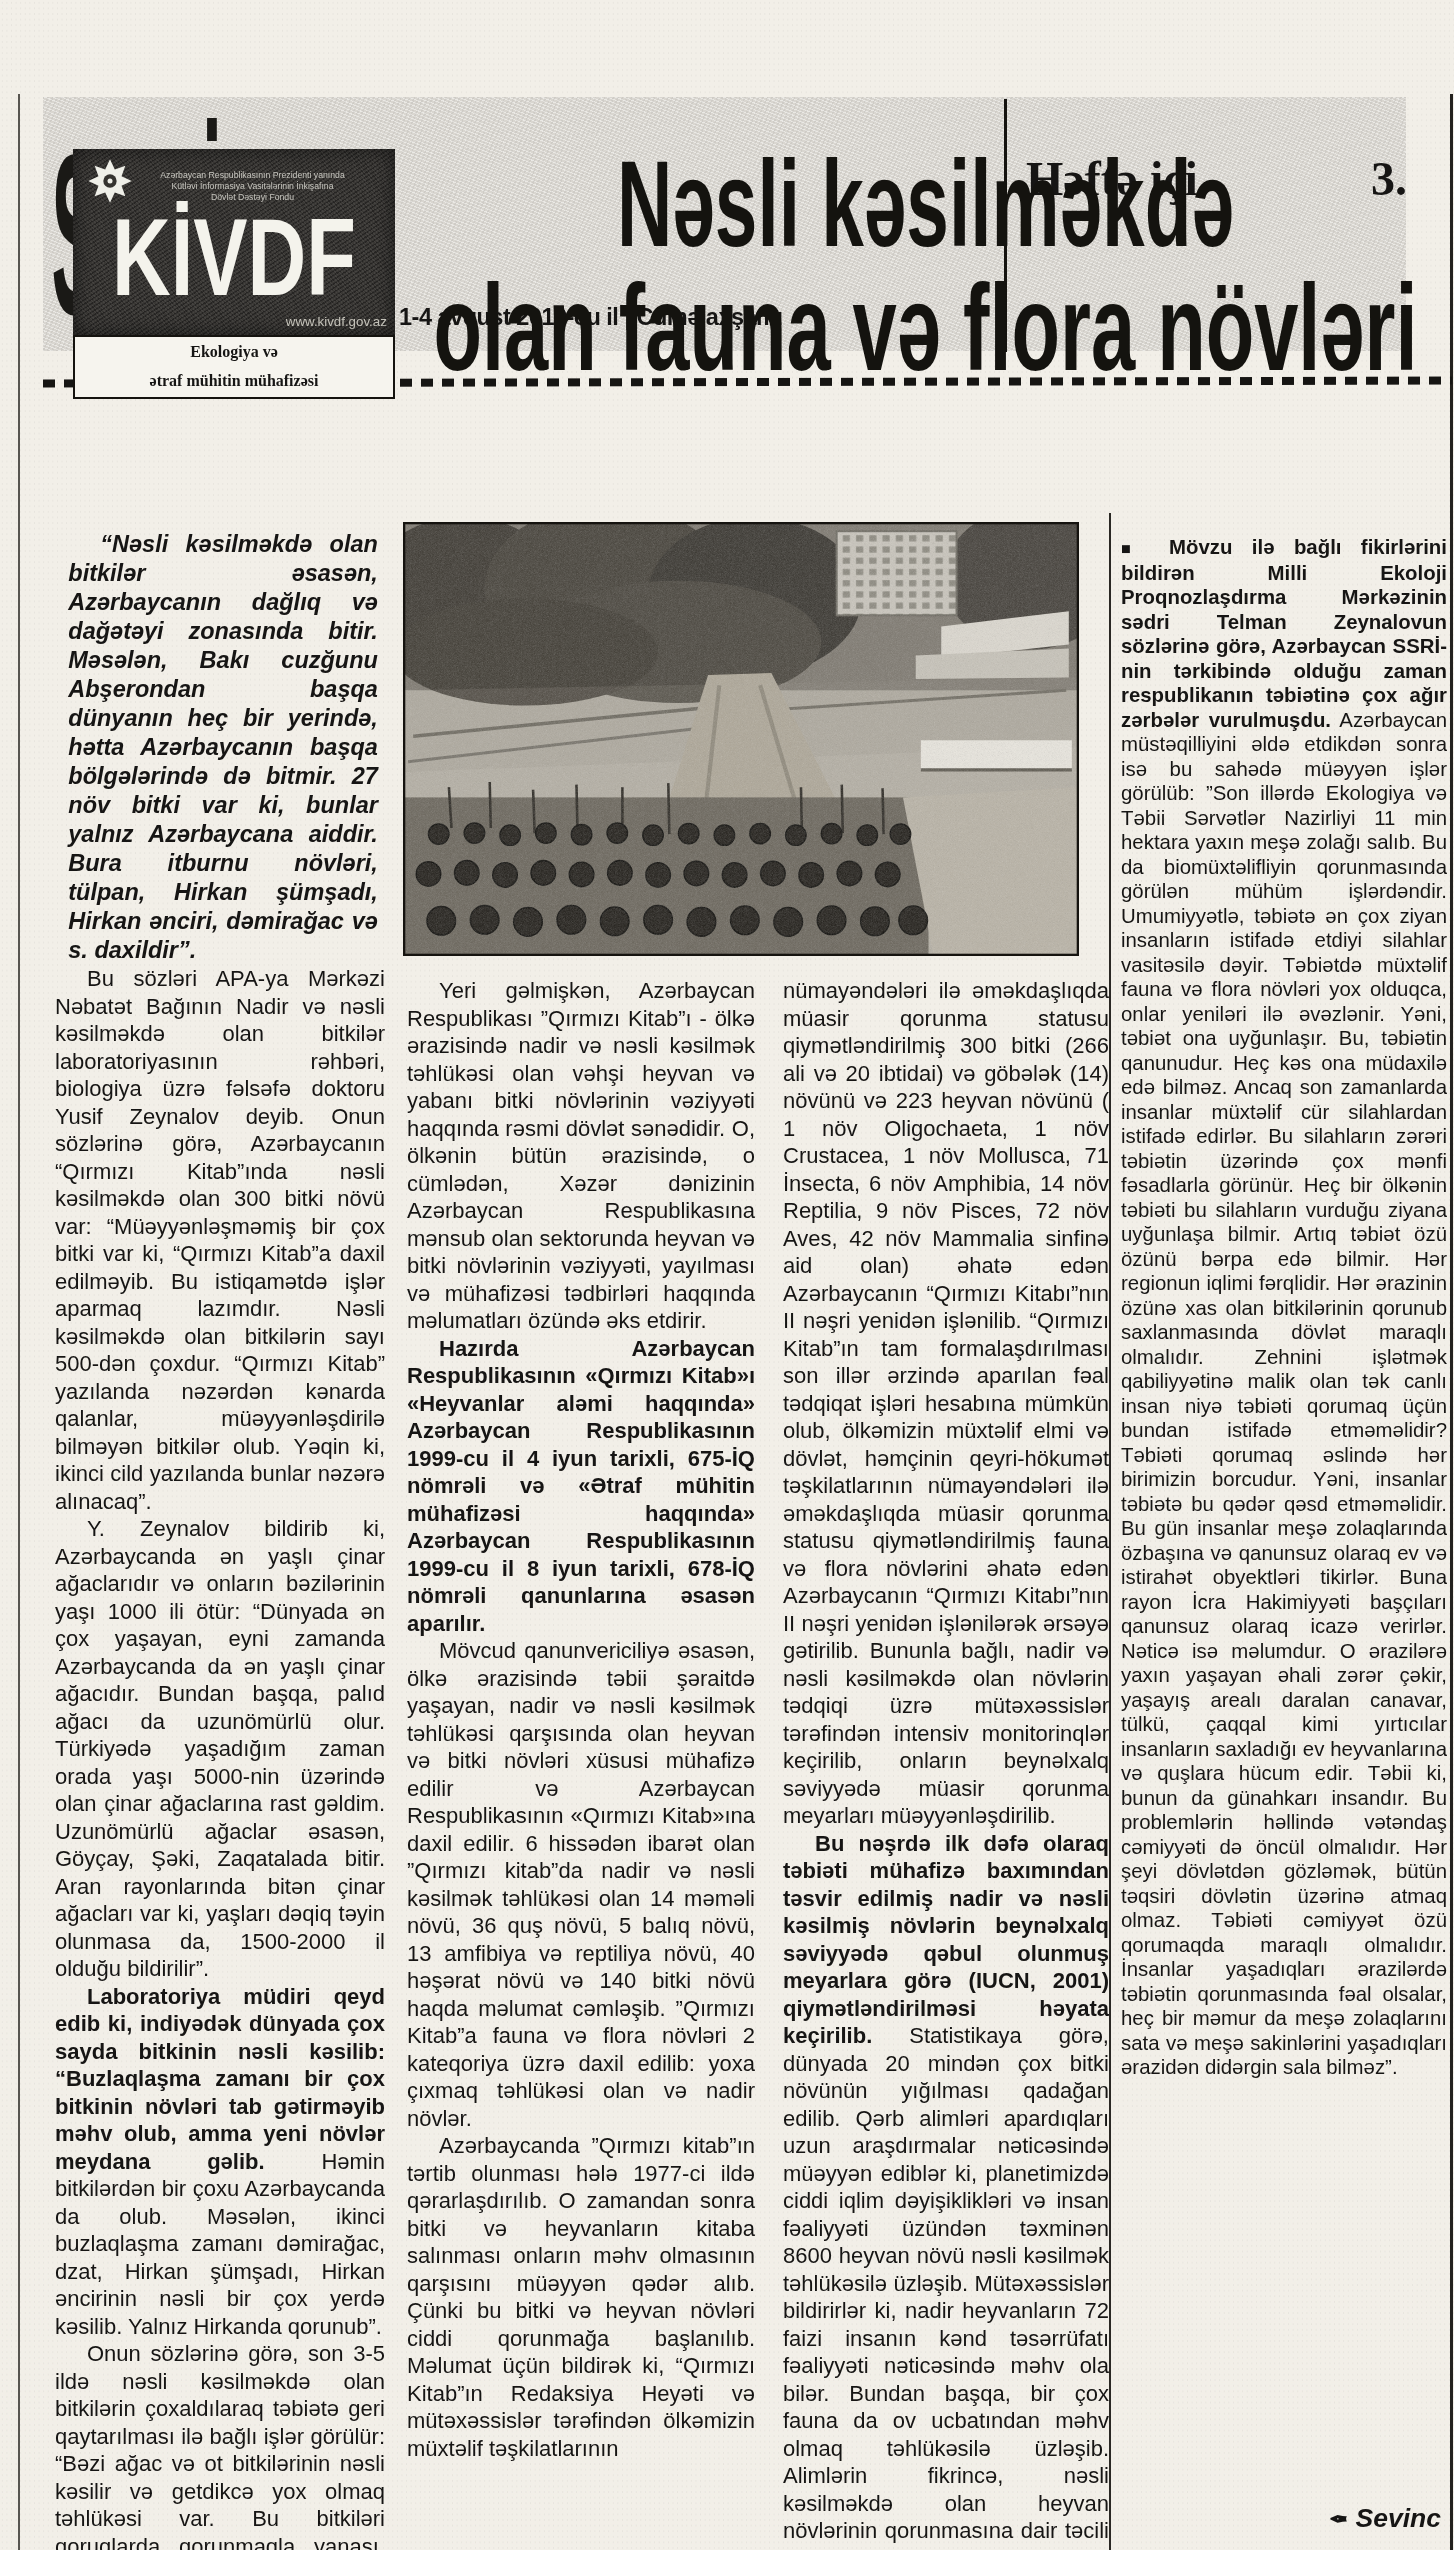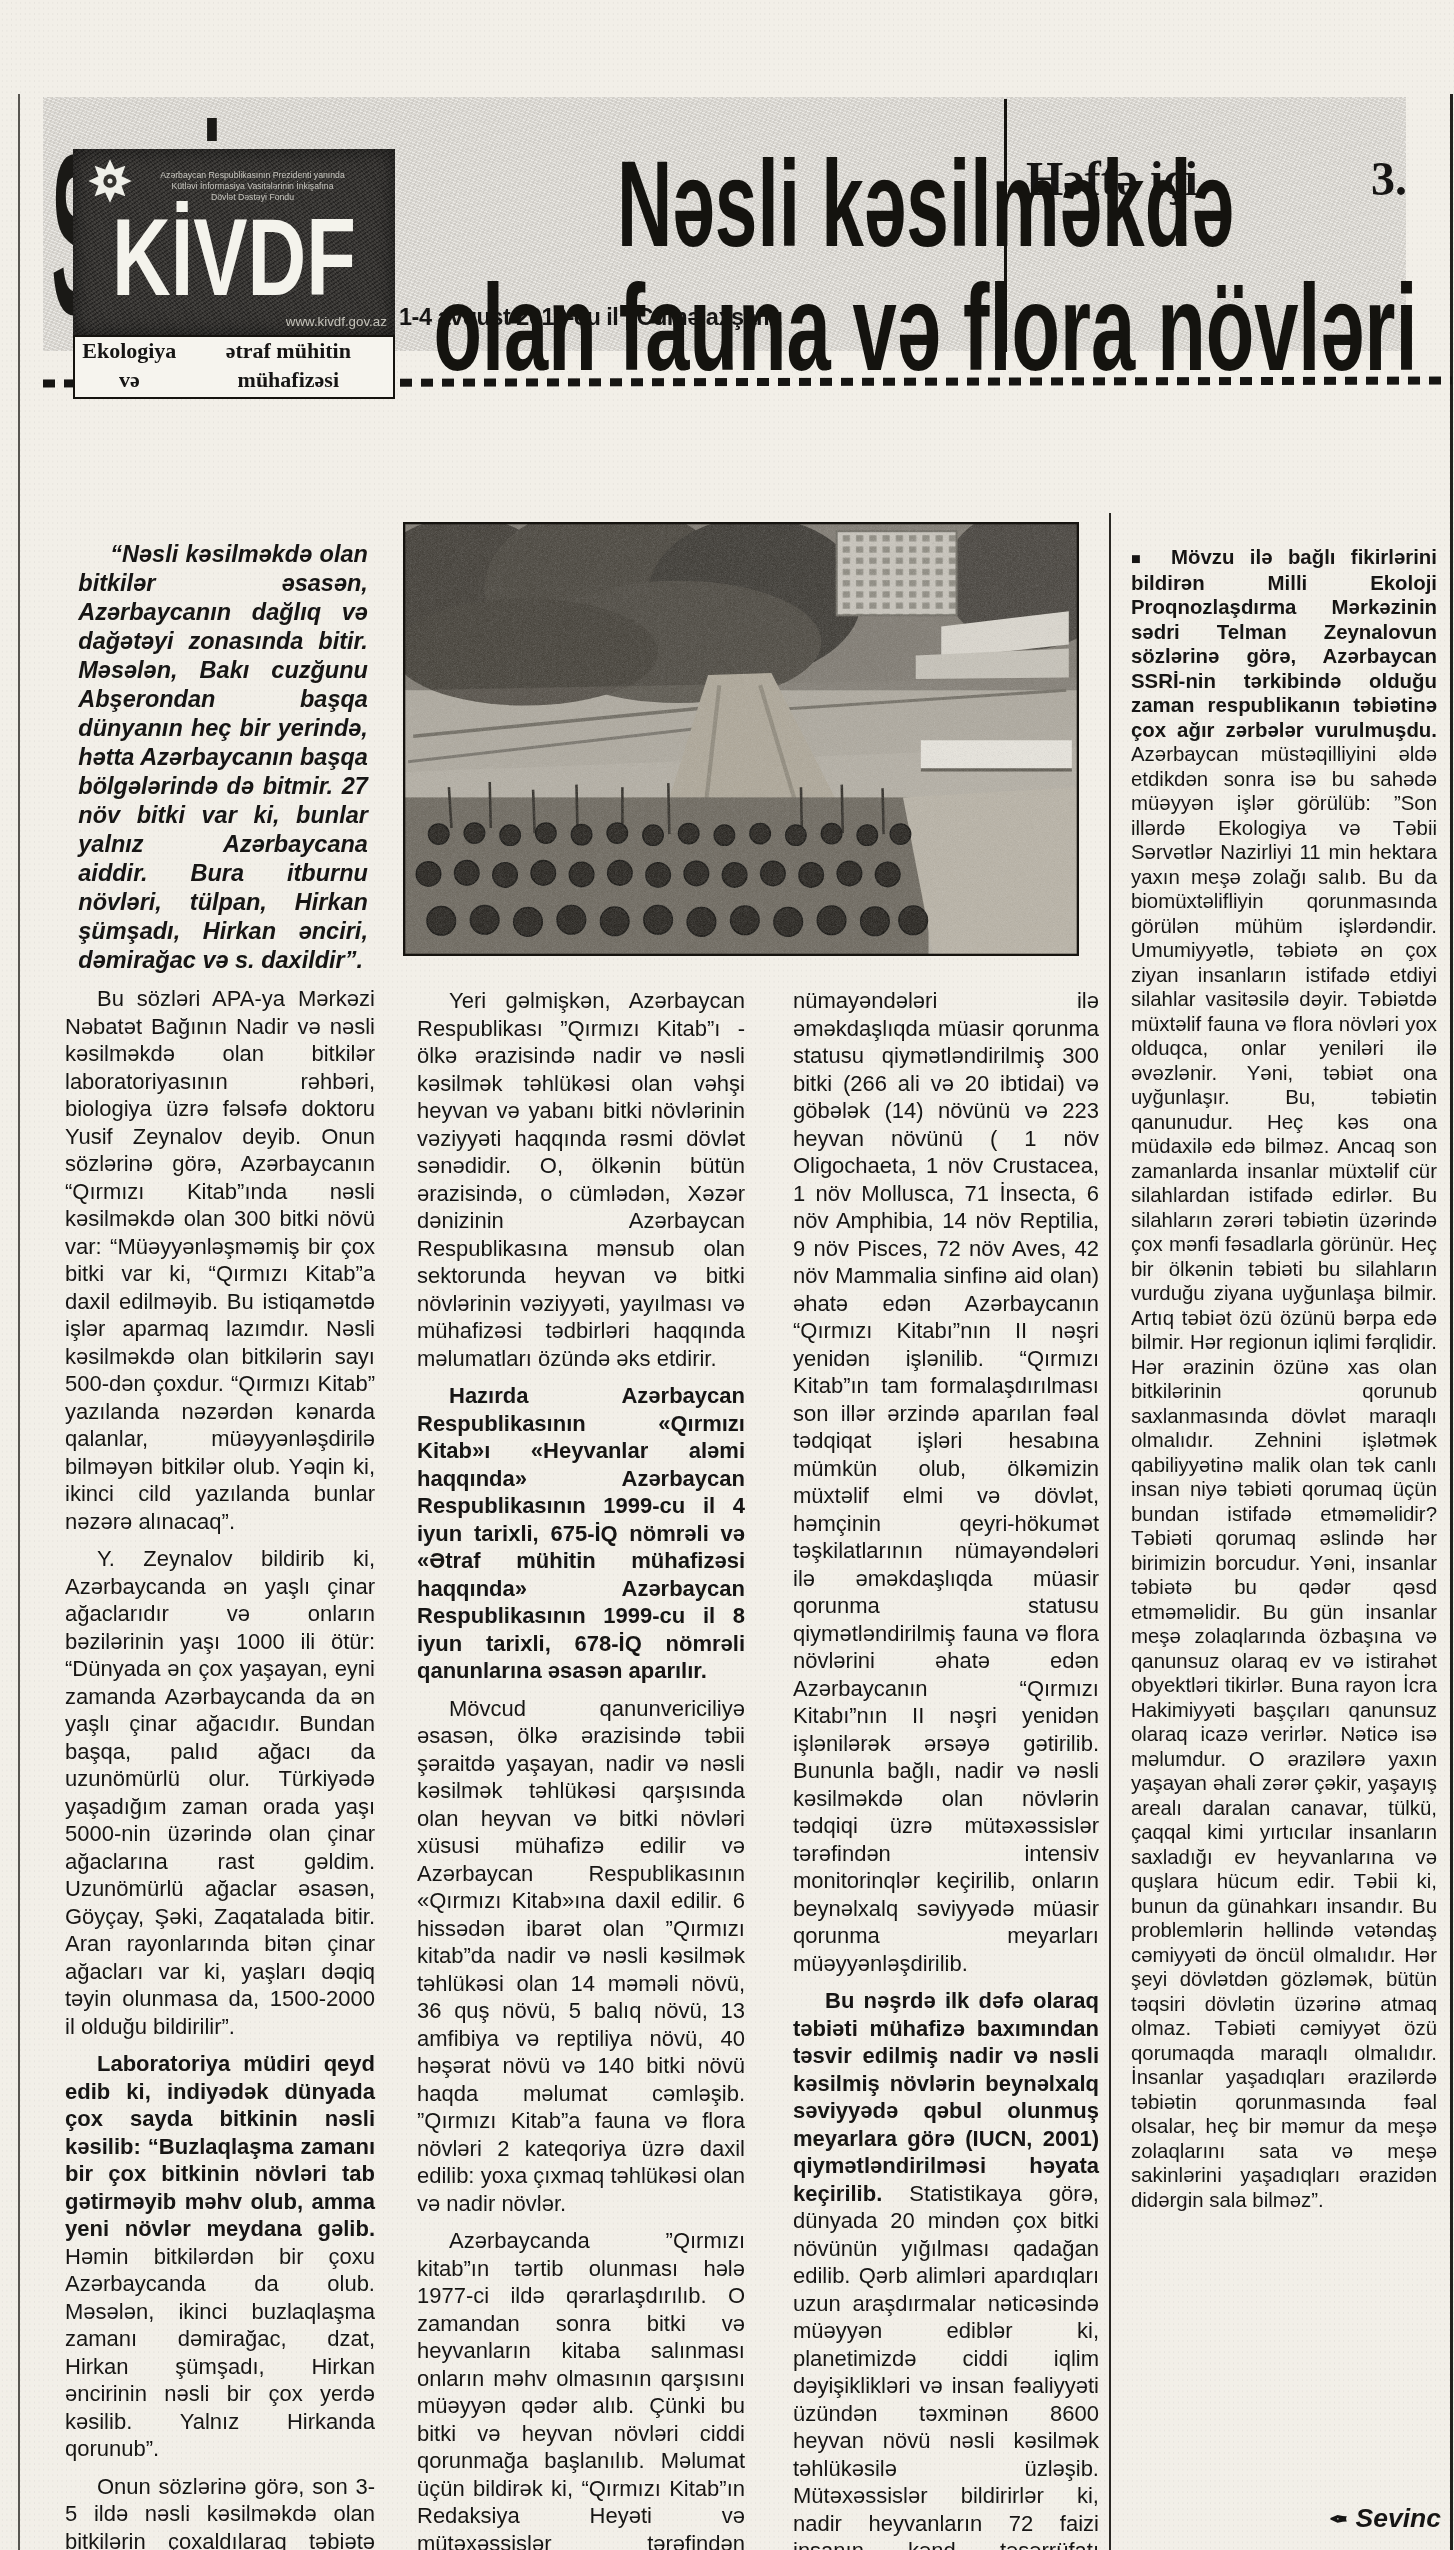--- a/index.html
+++ b/index.html
@@ -25,34 +25,34 @@
   #kivdf-dark{position:relative;width:322px;height:186px;background-color:#3a3835;
     background-image:repeating-linear-gradient(48deg,rgba(255,255,255,.06) 0 1px,transparent 1px 2.6px),
                      repeating-linear-gradient(-33deg,rgba(0,0,0,.35) 0 1.5px,transparent 1.5px 3.6px);
     box-shadow:inset 0 0 20.4px rgba(0,0,0,.55);}
   #star-svg{position:absolute;left:12.2px;top:7.1px;width:50px;height:50px;}
   #agency-lines{position:absolute;left:57px;top:21.4px;width:245px;color:#e9e8e0;font-size:8.7px;line-height:10.7px;
     text-align:center;filter:blur(0.5px);opacity:.8;}
   #kivdf-svg{position:absolute;left:37px;top:64px;width:248px;height:90px;overflow:visible;}
   #kivdf-site{position:absolute;right:8.2px;bottom:6.1px;color:#dedcd2;font-size:13.3px;filter:blur(0.3px);opacity:.85;}
   #kivdf-white{width:322px;height:64px;box-sizing:border-box;border:2.6px solid #15130f;background:#f6f4ee;
-    display:flex;flex-direction:row;justify-content:center;text-align:center;
-    font-family:"Liberation Serif",serif;font-weight:700;font-size:22px;line-height:28.6px;}
+    display:flex;flex-direction:column;justify-content:center;text-align:center;
+    font-family:"Liberation Serif",serif;font-weight:700;font-size:16px;line-height:28.6px;}
   
   #headline-svg{left:408px;top:150px;width:1035px;height:235px;overflow:visible;}
   #subhead{left:184px;top:411px;width:1122px;text-align:center;font-weight:700;font-size:27.5px;line-height:42px;letter-spacing:-0.3px;}
   
   #photo{left:403px;top:522px;width:676px;height:434px;z-index:2;}
   
   .col{position:absolute;font-size:22px;line-height:27.5px;overflow:hidden;text-align:justify;}
   #col1{left:55px;top:530px;width:330px;height:2211px;}
   #col2{left:407px;top:977px;width:348px;height:1767px;}
   #col3{left:783px;top:977px;width:326px;height:1767px;}
   #col4{left:1121px;top:535px;width:326px;height:1948px;font-size:20.4px;line-height:24.5px;}
-  .para{margin:10px;text-indent:32px;}
+  .para{margin:0;text-indent:32px;}
   .para b{font-weight:700;}
   .noind{text-indent:0;}
   .allbold{font-weight:700;}
   .quote{font-weight:700;font-style:italic;font-size:23.5px;line-height:29px;padding:0 7.1px 0 13.3px;}
   .bullet{font-size:.8em;letter-spacing:3.1px;}
   #col-rule{left:1109px;top:513px;width:1.5px;height:2237px;background:#2a2824;}
   
   #byline{left:1121px;top:2503px;width:320px;text-align:right;font-weight:700;font-style:italic;font-size:26.5px;}
   #byline .pen{display:inline-block;transform:scaleX(-1);font-style:normal;font-size:22.4px;}
   

